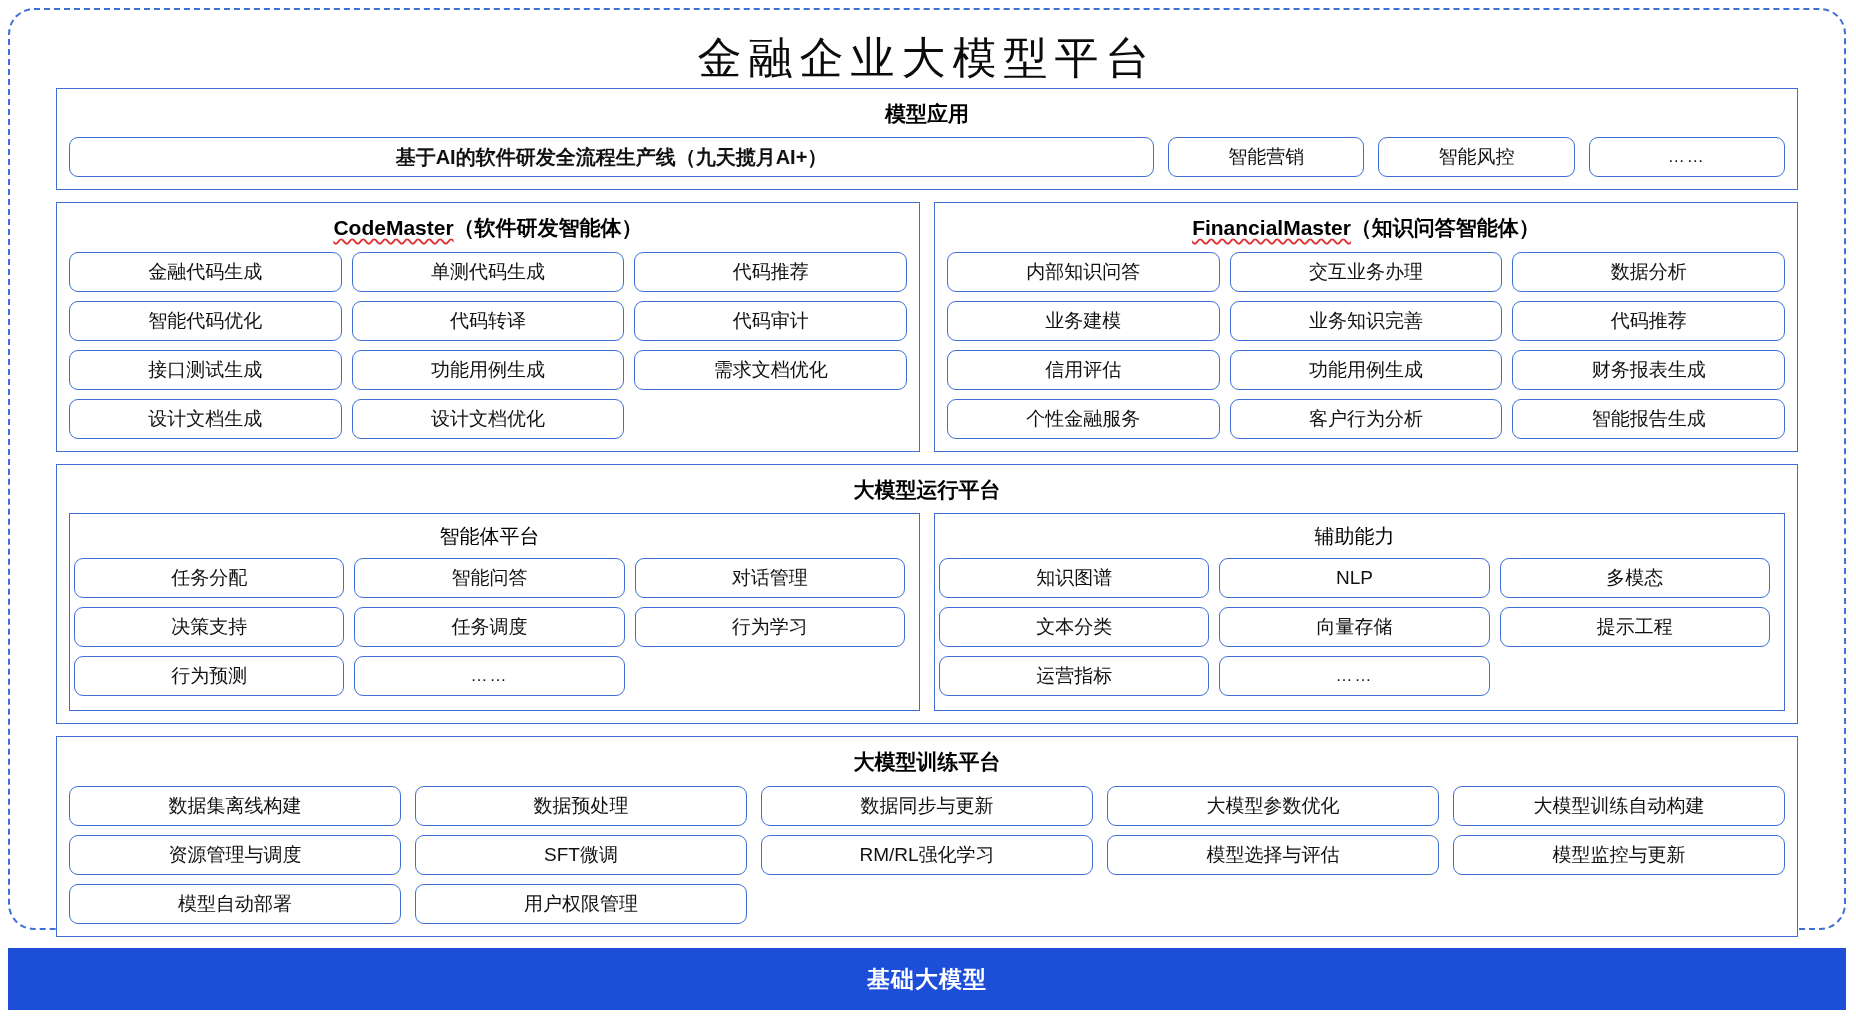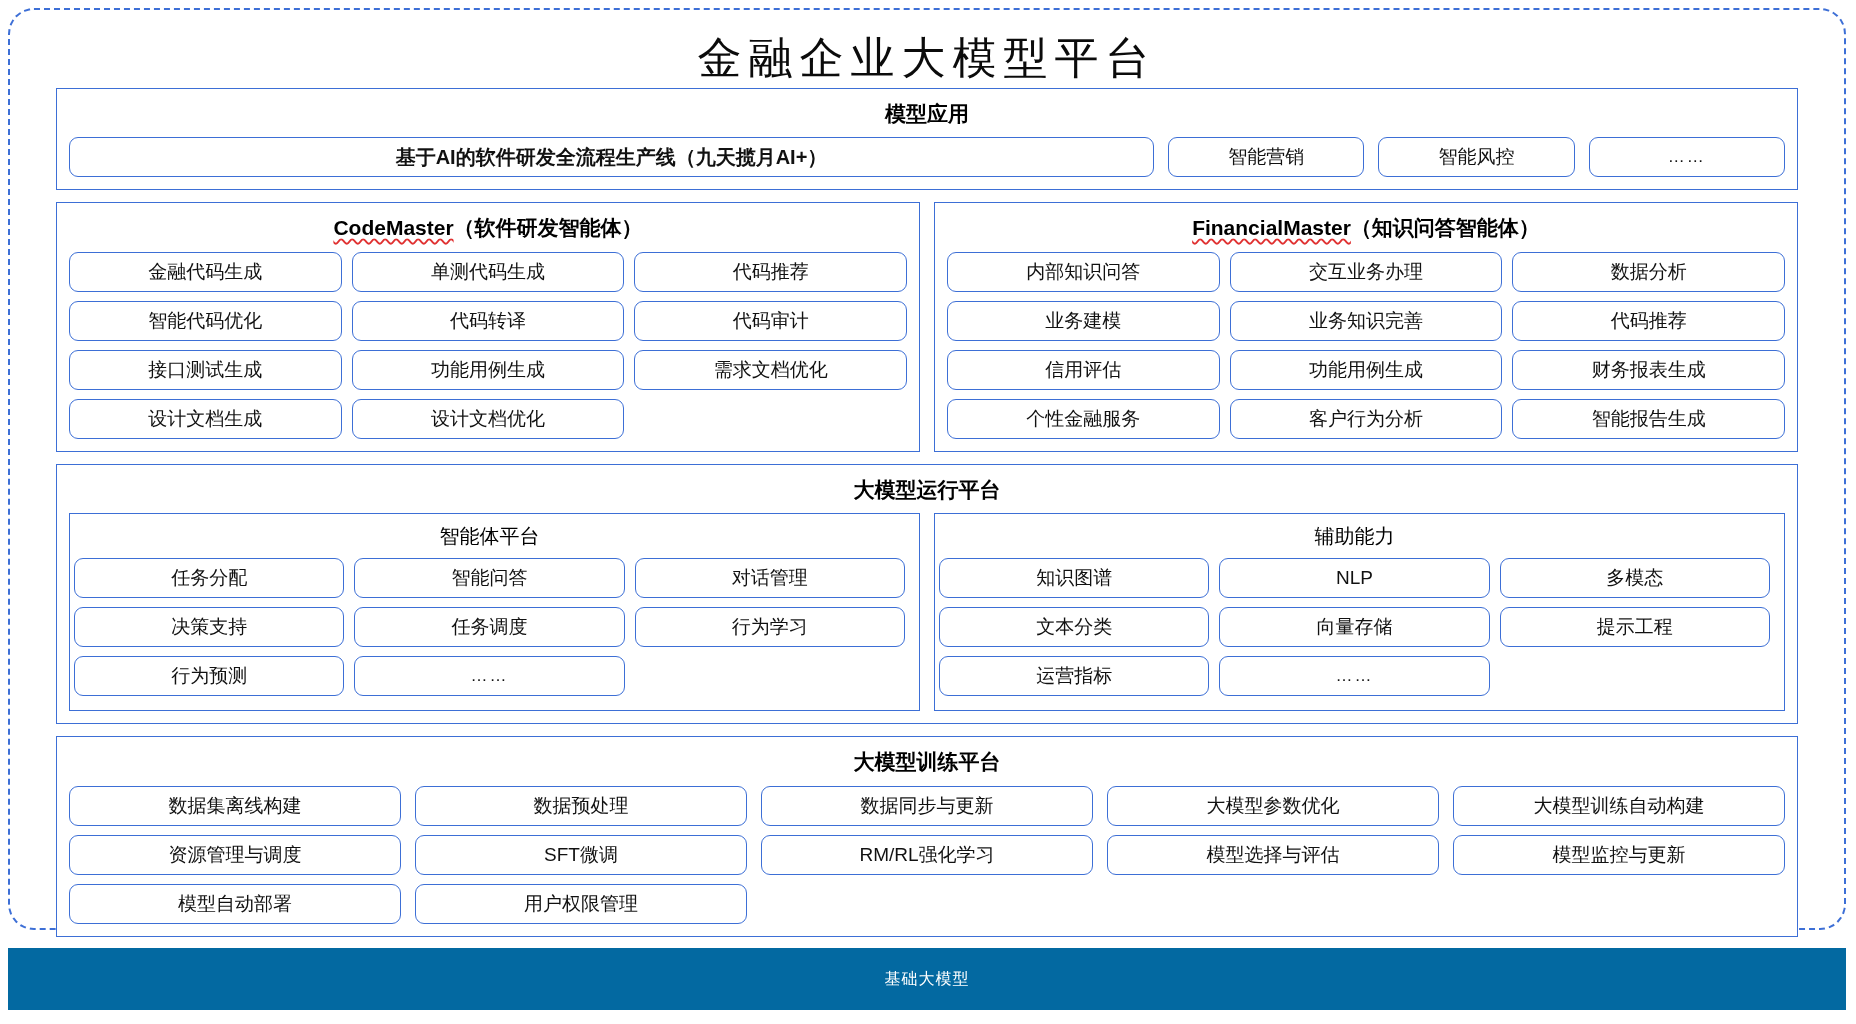--- a/index.html
+++ b/index.html
@@ -153,27 +153,27 @@
     background: #ffffff;
   }
 
   
   .foundation-bar {
     position: absolute;
     left: 8px;
     top: 948px;
     width: 1838px;
     height: 62px;
-    background: #0369a1;
+    background: #1d4ed8;
     color: #ffffff;
     display: flex;
     align-items: center;
     justify-content: center;
-    font-size: 16px;
-    font-weight: 400;
+    font-size: 23px;
+    font-weight: 700;
     letter-spacing: 1px;
     box-sizing: border-box;
   }
 </style>
 </head>
 <body>
 
 <div class="page">
 
   <div class="outer-frame">

